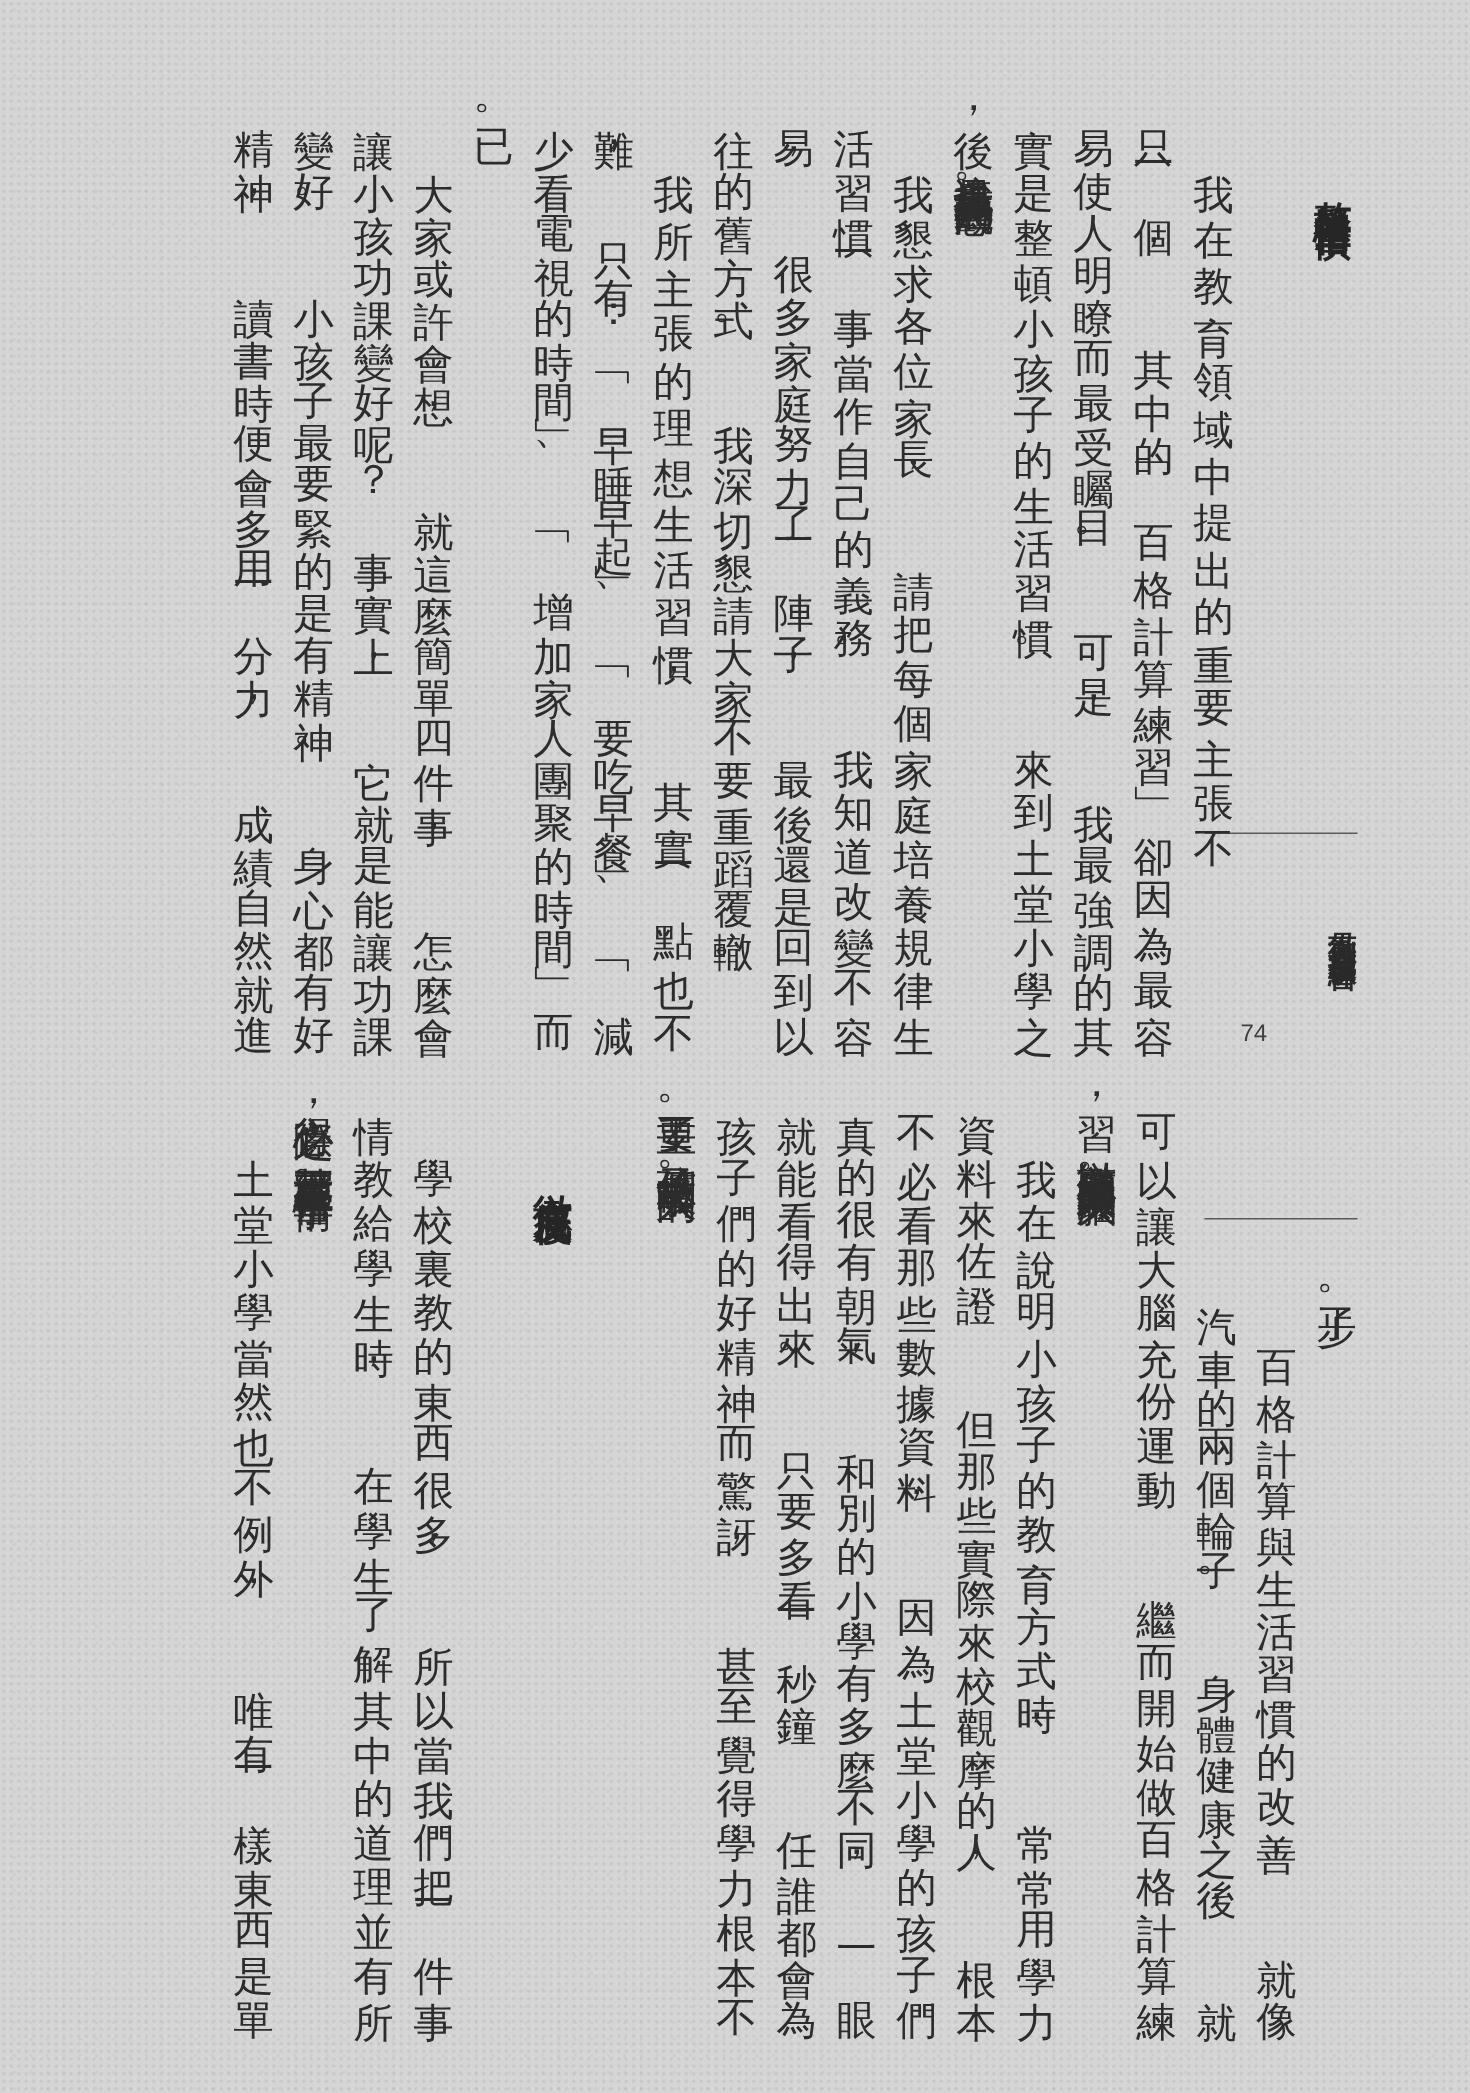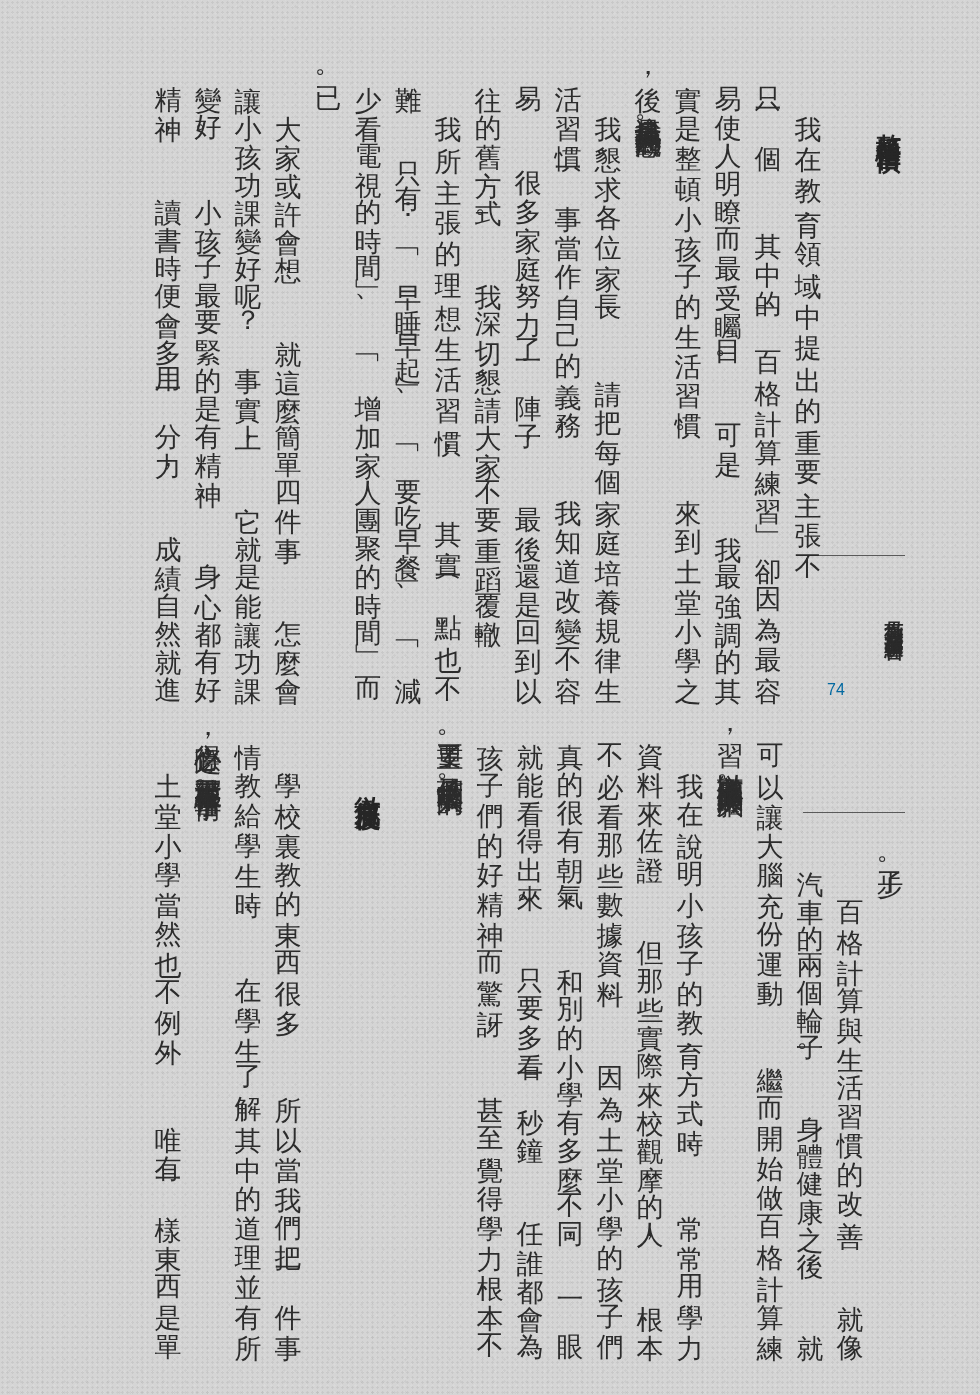--- a/index.html
+++ b/index.html
@@ -63,21 +63,21 @@
       width: 102px;
       height: 1px;
       background: #5a5a5a;
     }
     .page-number {
       position: absolute;
       left: 827px;
       top: 681px;
       font-family: "Liberation Sans", sans-serif;
       font-size: 16px;
-      color: #0369a1;
+      color: #404040;
     }
   </style>
 </head>
 <body>
 
 <div class="page">
 
   <div class="heading" style="left:868px; top:114px;">整頓生活習慣</div>
 
   <div class="rule" style="top:555px;"></div>

